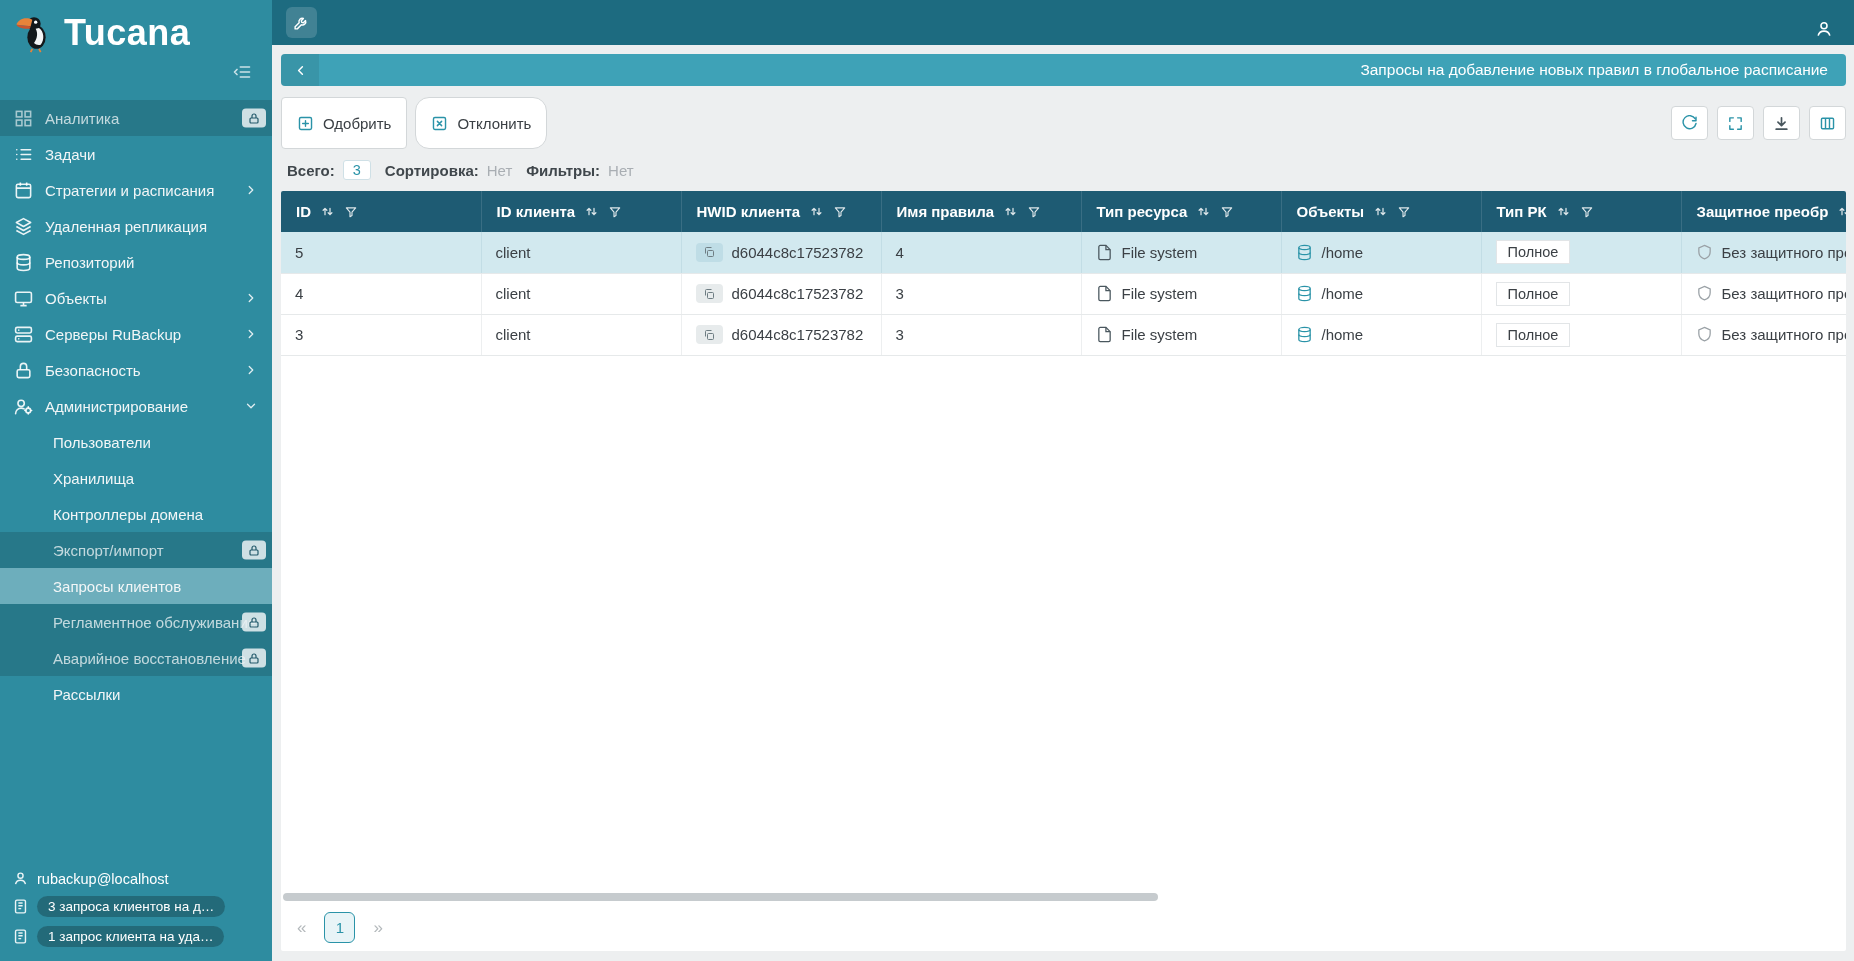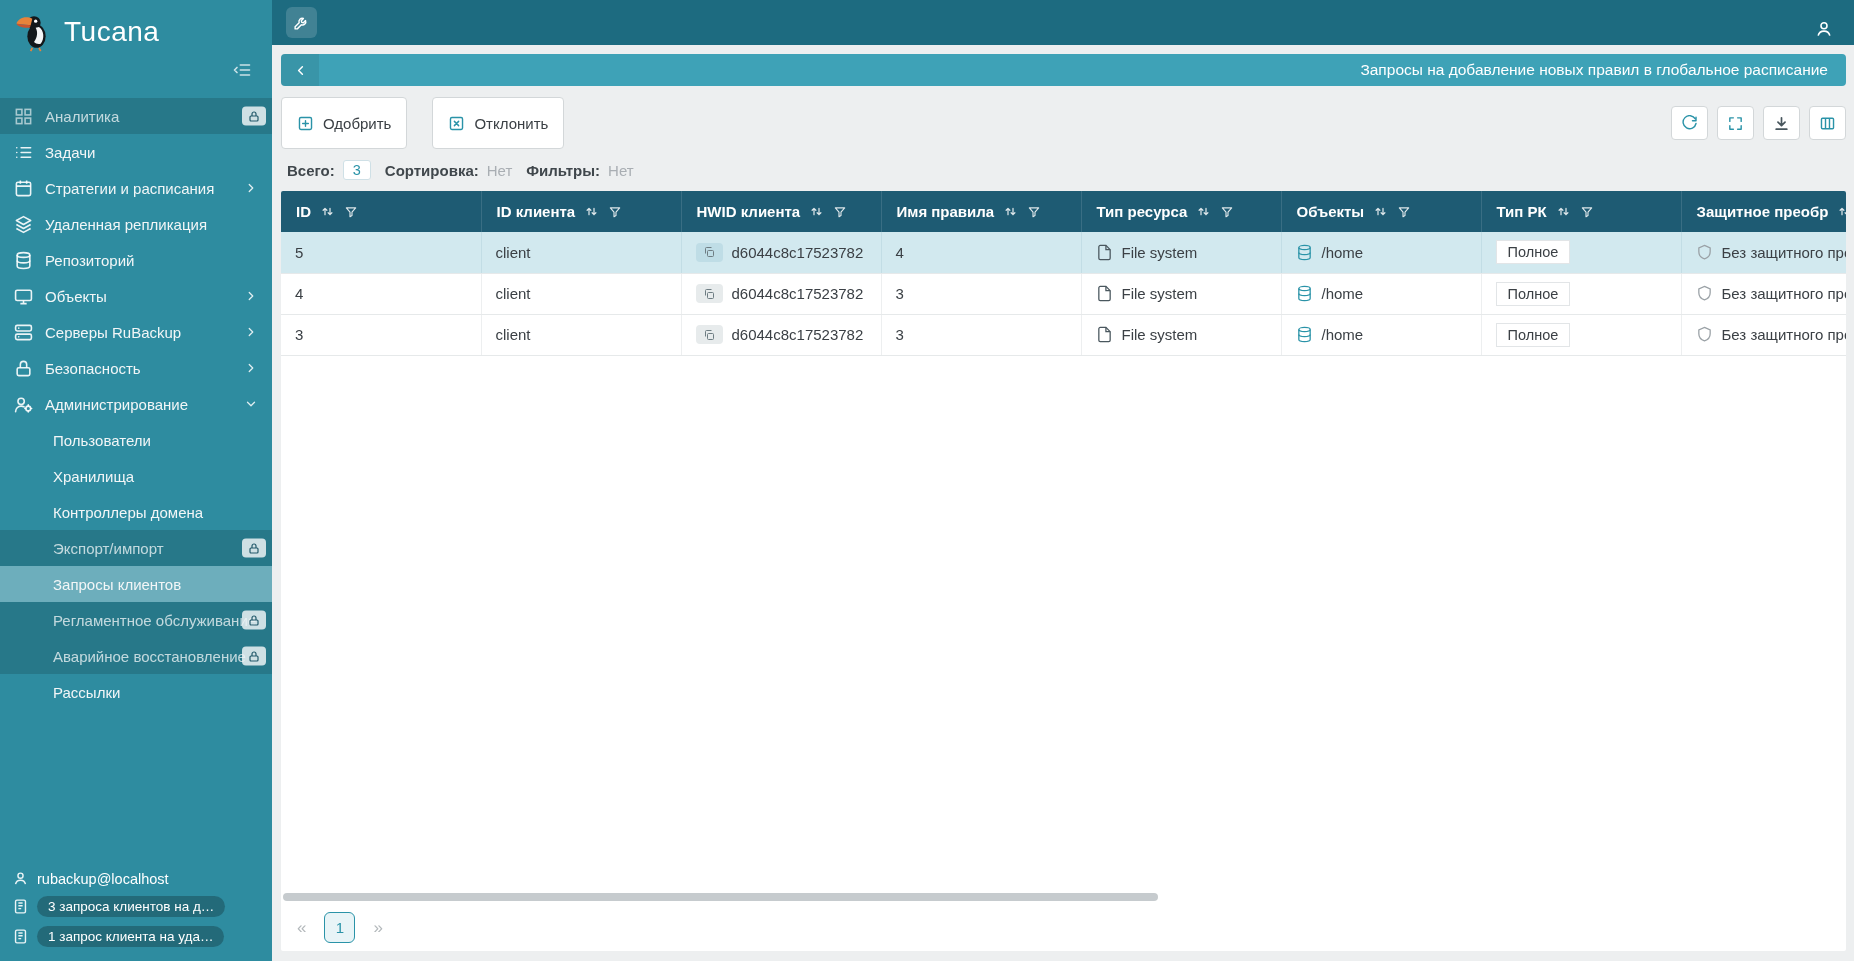--- a/index.html
+++ b/index.html
@@ -3,21 +3,21 @@
 <meta charset="utf-8">
 <style>
   * { margin:0; padding:0; box-sizing:border-box; }
   html,body { width:1854px; height:961px; overflow:hidden; }
   body { font-family:"Liberation Sans", sans-serif; display:flex; background:#edeff0; color:#3b4045; }
   svg { display:block; }
 
   
   .sidebar { width:272px; min-width:272px; background:#2e8ca0; color:#f2f6f7; display:flex; flex-direction:column; overflow:hidden; }
   .logo-row { display:flex; align-items:center; gap:10px; padding:12px 14px 4px 14px; }
-  .logo-text { font-size:28px; font-weight:400; color:#fff; letter-spacing:.5px; }
+  .logo-text { font-size:36px; font-weight:700; color:#fff; letter-spacing:.5px; }
   .collapse-row { display:flex; justify-content:flex-end; padding:4px 20px 8px 0; height:32px; }
   .collapse-btn { color:rgba(255,255,255,.75); cursor:pointer; }
   .menu { display:flex; flex-direction:column; margin-top:10px; }
   .menu-item { position:relative; height:36px; display:flex; align-items:center; gap:12px; padding:0 14px; font-size:15px; cursor:pointer; white-space:nowrap; }
   .menu-item .mi-icon { width:19px; height:19px; color:rgba(255,255,255,.9); flex:none; }
   .menu-item .chev { margin-left:auto; color:rgba(255,255,255,.85); }
   .menu-item.locked { background:rgba(0,0,0,.14); color:rgba(255,255,255,.72); }
   .menu-item.locked .mi-icon { color:rgba(255,255,255,.6); }
   .menu-item.selected { background:rgba(255,255,255,.3); }
   .menu-item.sub { padding-left:53px; }
@@ -36,21 +36,21 @@
   .urgent-btn { height:33px; border-radius:17px; background:rgba(255,255,255,.13); color:#fff; display:flex; align-items:center; gap:9px; padding:0 17px; font-size:14.5px; cursor:pointer; white-space:nowrap; }
   .tb-ic { color:#fff; cursor:pointer; }
 
   .content { flex:1; display:flex; flex-direction:column; padding:9px 8px 10px 9px; gap:11px; min-height:0; }
   .title-bar { height:32px; background:#3ea2b7; border-radius:4px; display:flex; align-items:center; flex:none; }
   .back-btn { width:38px; height:100%; background:rgba(0,0,0,.08); border-radius:4px 0 0 4px; display:flex; align-items:center; justify-content:center; color:#fff; cursor:pointer; }
   .title-text { flex:1; text-align:right; color:#fff; font-size:15.5px; font-weight:500; padding-right:18px; white-space:nowrap; overflow:hidden; }
 
   .toolbar { display:flex; align-items:center; flex:none; }
   .btn { height:52px; background:#fff; border:1px solid #d3d7d9; border-radius:4px; display:flex; align-items:center; gap:9px; padding:0 15px; font-size:15px; color:#3b4045; cursor:pointer; }
-  .btn + .btn { margin-left:25px; }
+  .btn + .btn { margin-left:8px;border-radius:14px; }
   .b-ic { width:17px; height:17px; color:#2a93a8; flex:none; }
   .tb-group { margin-left:auto; display:flex; gap:9px; }
   .icon-btn { width:37px; height:34px; background:#fff; border:1px solid #d3d7d9; border-radius:4px; display:flex; align-items:center; justify-content:center; color:#2a93a8; cursor:pointer; }
   .icon-btn.dark { color:#47555c; }
 
   .summary { display:flex; align-items:center; gap:14px; font-size:15px; flex:none; padding-left:6px; }
   .sum-group { display:flex; gap:8px; align-items:center; }
   .sum-label { font-weight:700; color:#40474c; }
   .sum-chip { color:#2a93a8; border:1px solid #cfe0e6; background:#fff; border-radius:3px; padding:1px 9px; font-size:14.5px; }
   .sum-muted { color:#a9aeb3;text-align:right; }

